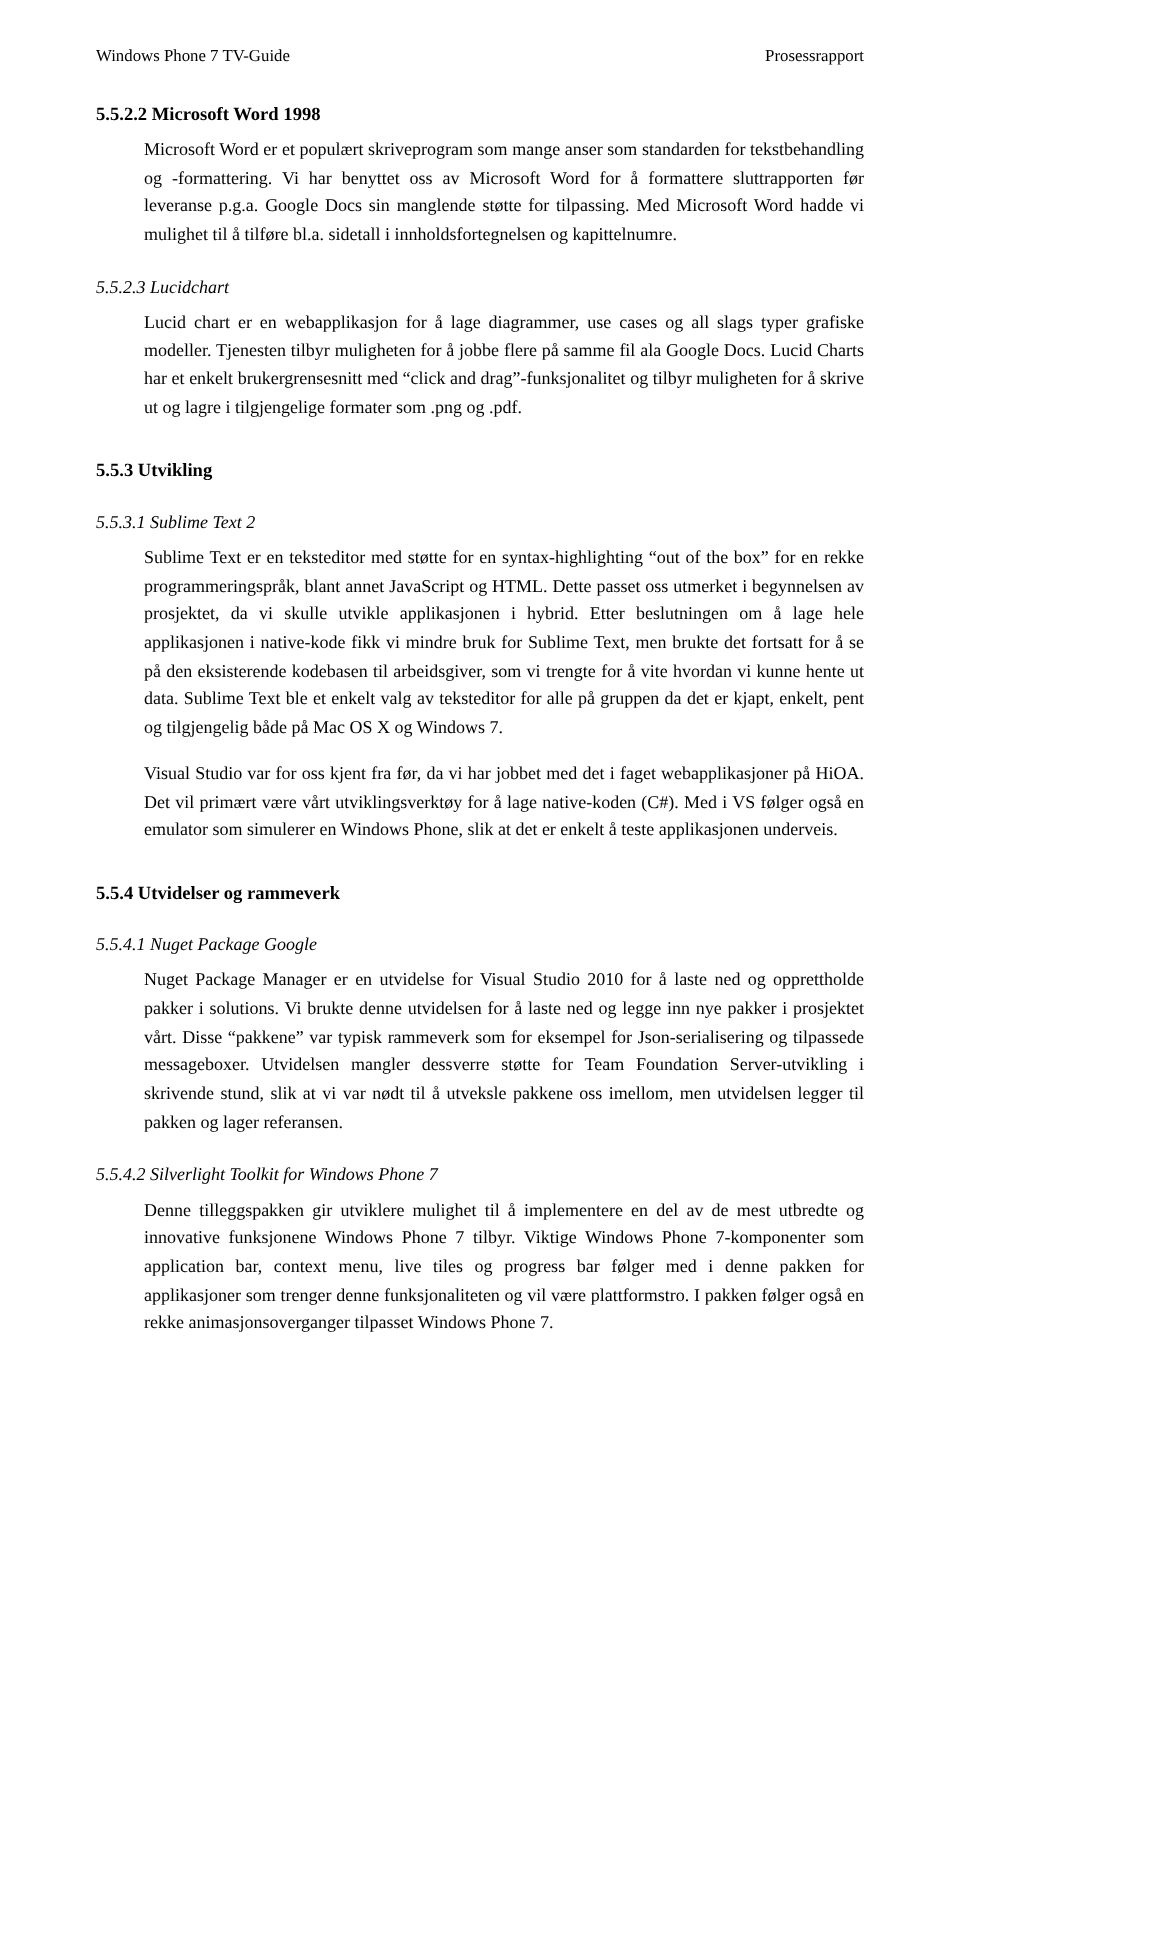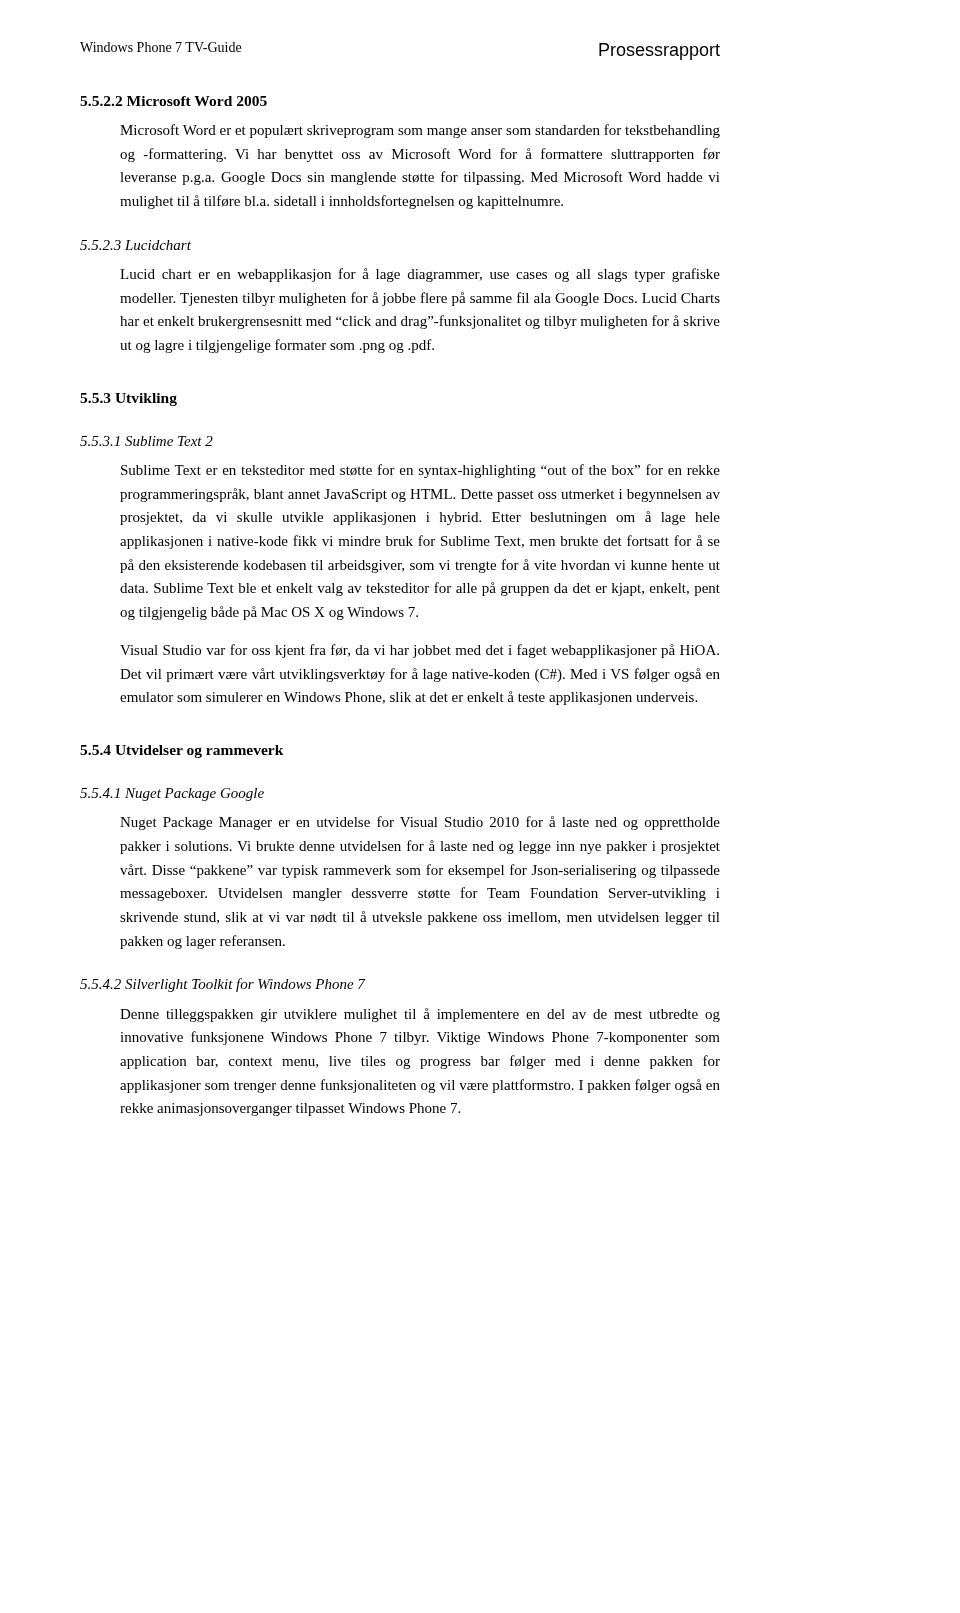--- a/index.html
+++ b/index.html
@@ -30,23 +30,23 @@
       margin-bottom: 28px;
     }
 
     .header-left {
       font-size: 14px;
       color: #000;
       font-family: 'Georgia', serif;
     }
 
     .header-right {
-      font-size: 18px;
+      font-size: 14px;
       color: #000;
-      font-family: Liberation Sans, sans-serif;
+      font-family: Liberation Serif, serif;
     }
 
     .content {
       font-size: 15px;
       line-height: 1.55;
       color: #000;
     }
 
     .section-heading {
       font-size: 15.5px;
@@ -98,21 +98,21 @@
 <div class="page">
 
   <div class="header">
     <span class="header-left">Windows Phone 7 TV-Guide</span>
     <span class="header-right">Prosessrapport</span>
   </div>
 
   <div class="content">
 
     <div>
-      <div class="section-heading">5.5.2.2  Microsoft Word 2005</div>
+      <div class="section-heading">5.5.2.2  Microsoft Word 1998</div>
       <p class="paragraph">Microsoft Word er et populært skriveprogram som mange anser som standarden for tekstbehandling og -formattering. Vi har benyttet oss av Microsoft Word for å formattere sluttrapporten før leveranse p.g.a. Google Docs sin manglende støtte for tilpassing. Med Microsoft Word hadde vi mulighet til å tilføre bl.a. sidetall i innholdsfortegnelsen og kapittelnumre.</p>
     </div>
 
     <div>
       <div class="subsection-heading">5.5.2.3  Lucidchart</div>
       <p class="paragraph">Lucid chart er en webapplikasjon for å lage diagrammer, use cases og all slags typer grafiske modeller. Tjenesten tilbyr muligheten for å jobbe flere på samme fil ala Google Docs. Lucid Charts har et enkelt brukergrensesnitt med “click and drag”-funksjonalitet og tilbyr muligheten for å skrive ut og lagre i tilgjengelige formater som .png og .pdf.</p>
     </div>
 
     <div class="section-553">
       <div class="section-heading">5.5.3  Utvikling</div>

